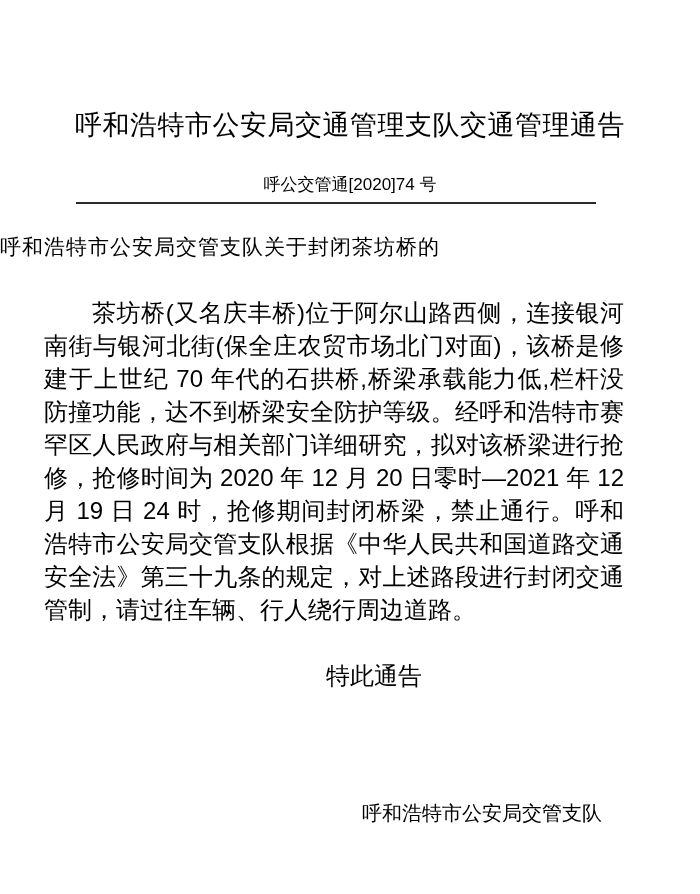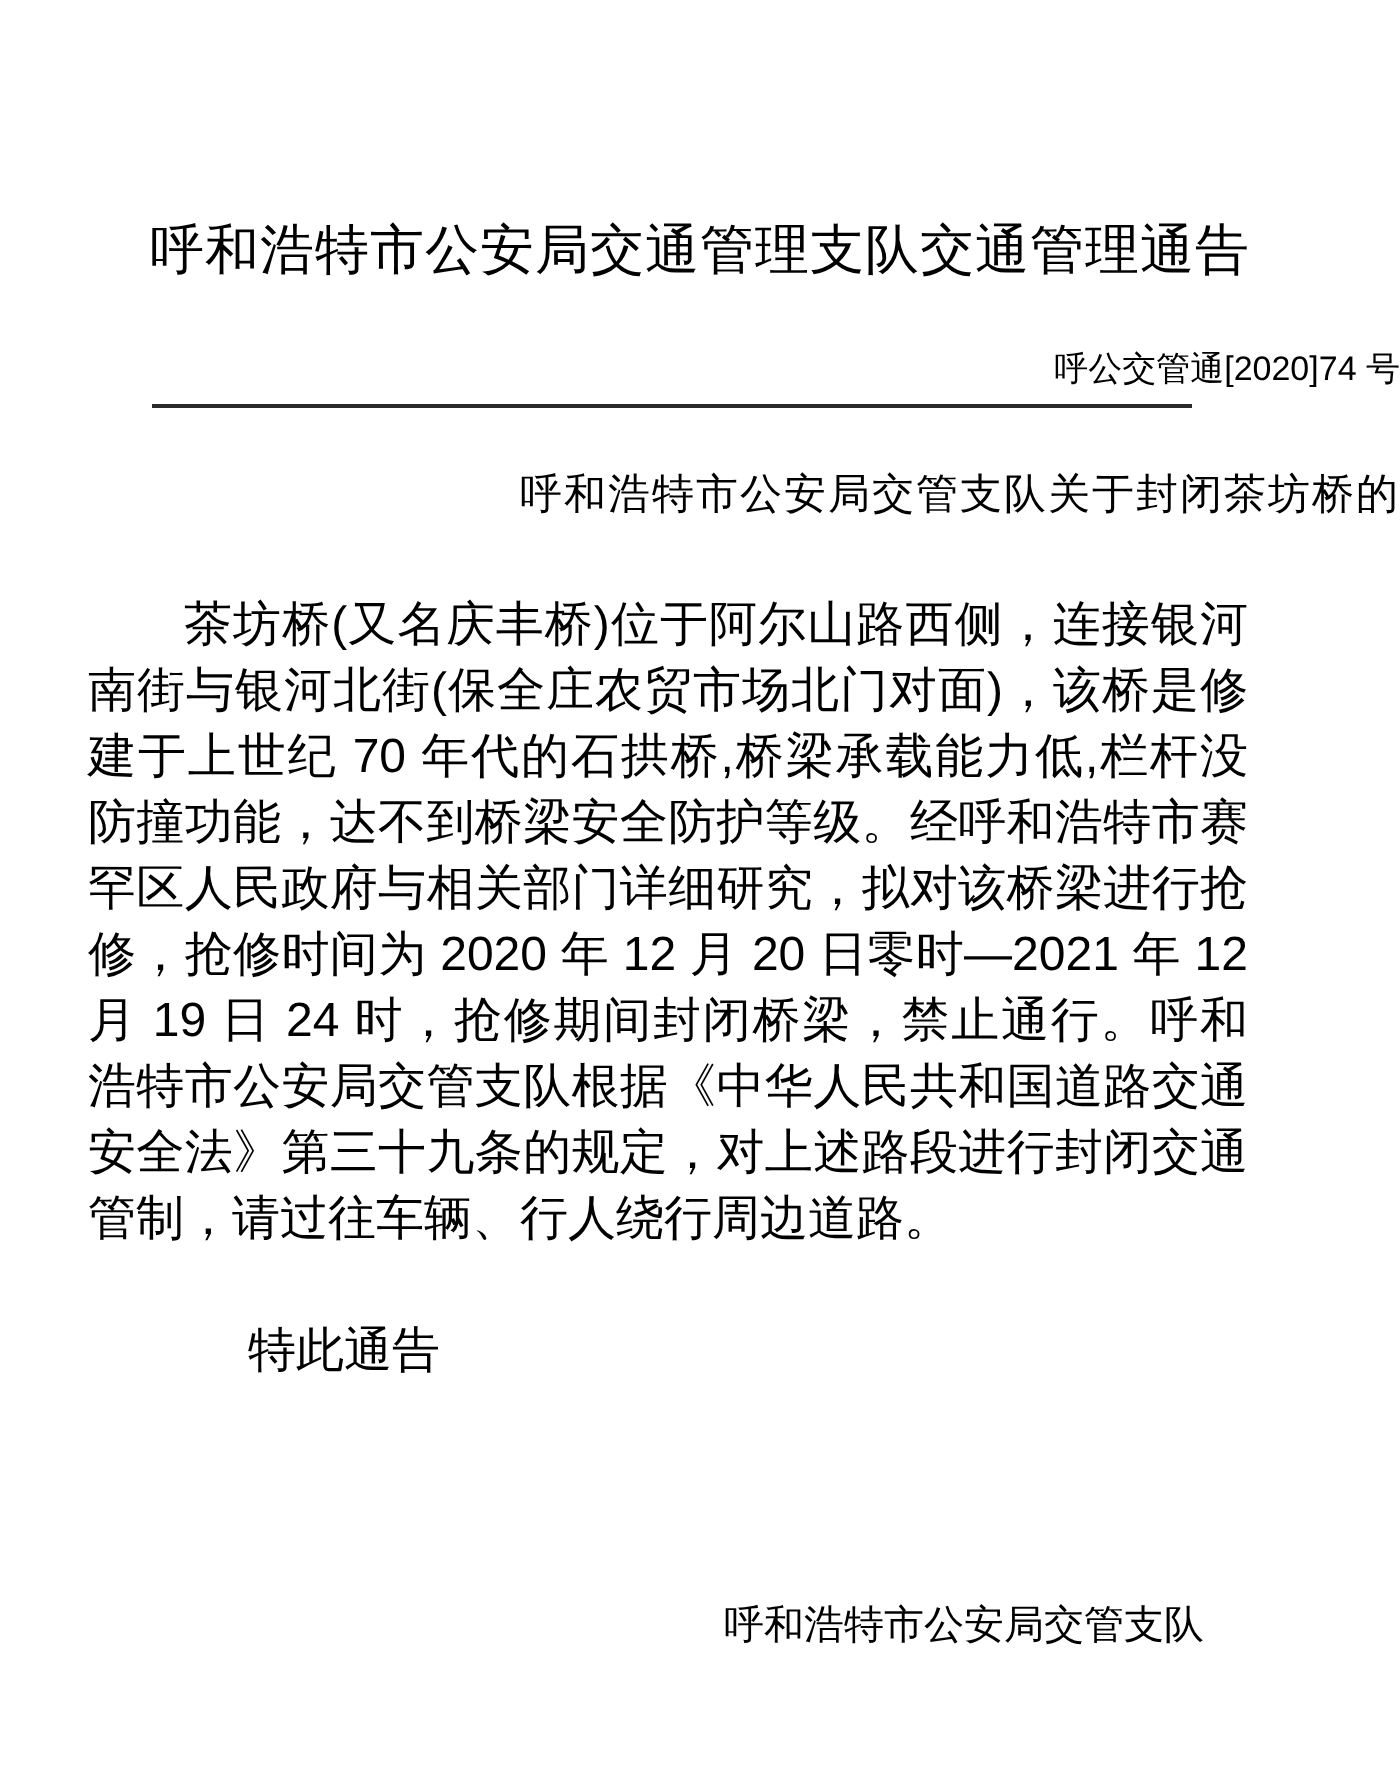--- a/index.html
+++ b/index.html
@@ -20,55 +20,56 @@
     margin: 110px 0 0 0;
     text-align: center;
     font-size: 27px;
     line-height: 30px;
     font-weight: 500;
     letter-spacing: 0.5px;
     font-family: "Liberation Serif", serif;
   }
   .doc-number {
     margin-top: 35px;
-    text-align: right;
+    text-align: center;
     font-size: 17px;
     line-height: 20px;
     font-family: "Liberation Sans", sans-serif;
   }
   .header-rule {
     margin: 7px 0 0 76px;
     width: 520px;
     height: 0;
     border: none;
     border-top: 2px solid #2b2b2b;
   }
   .subtitle {
     margin: 26px 0 0 0;
-    text-align: right;
+    text-align: left;
     font-size: 21px;
     line-height: 34px;
     font-weight: 500;
     letter-spacing: 1px;
     font-family: "Liberation Serif", serif;
   }
   .body-text {
     margin: 32px 76px 0 44px;
     font-size: 24px;
     line-height: 33px;
     text-align: justify;
     text-indent: 48px;
     font-family: "Liberation Sans", sans-serif;
   }
   .closing {
     margin: 33px 76px 0 76px;
     font-size: 24px;
     line-height: 33px;
     text-indent: 48px;
     font-family: "Liberation Sans", sans-serif;
+    text-align: center;
   }
   .signature {
     margin-top: 104px;
     text-align: right;
     padding-right: 98px;
     font-size: 20px;
     line-height: 34px;
     font-family: "Liberation Sans", sans-serif;
   }
 </style>

